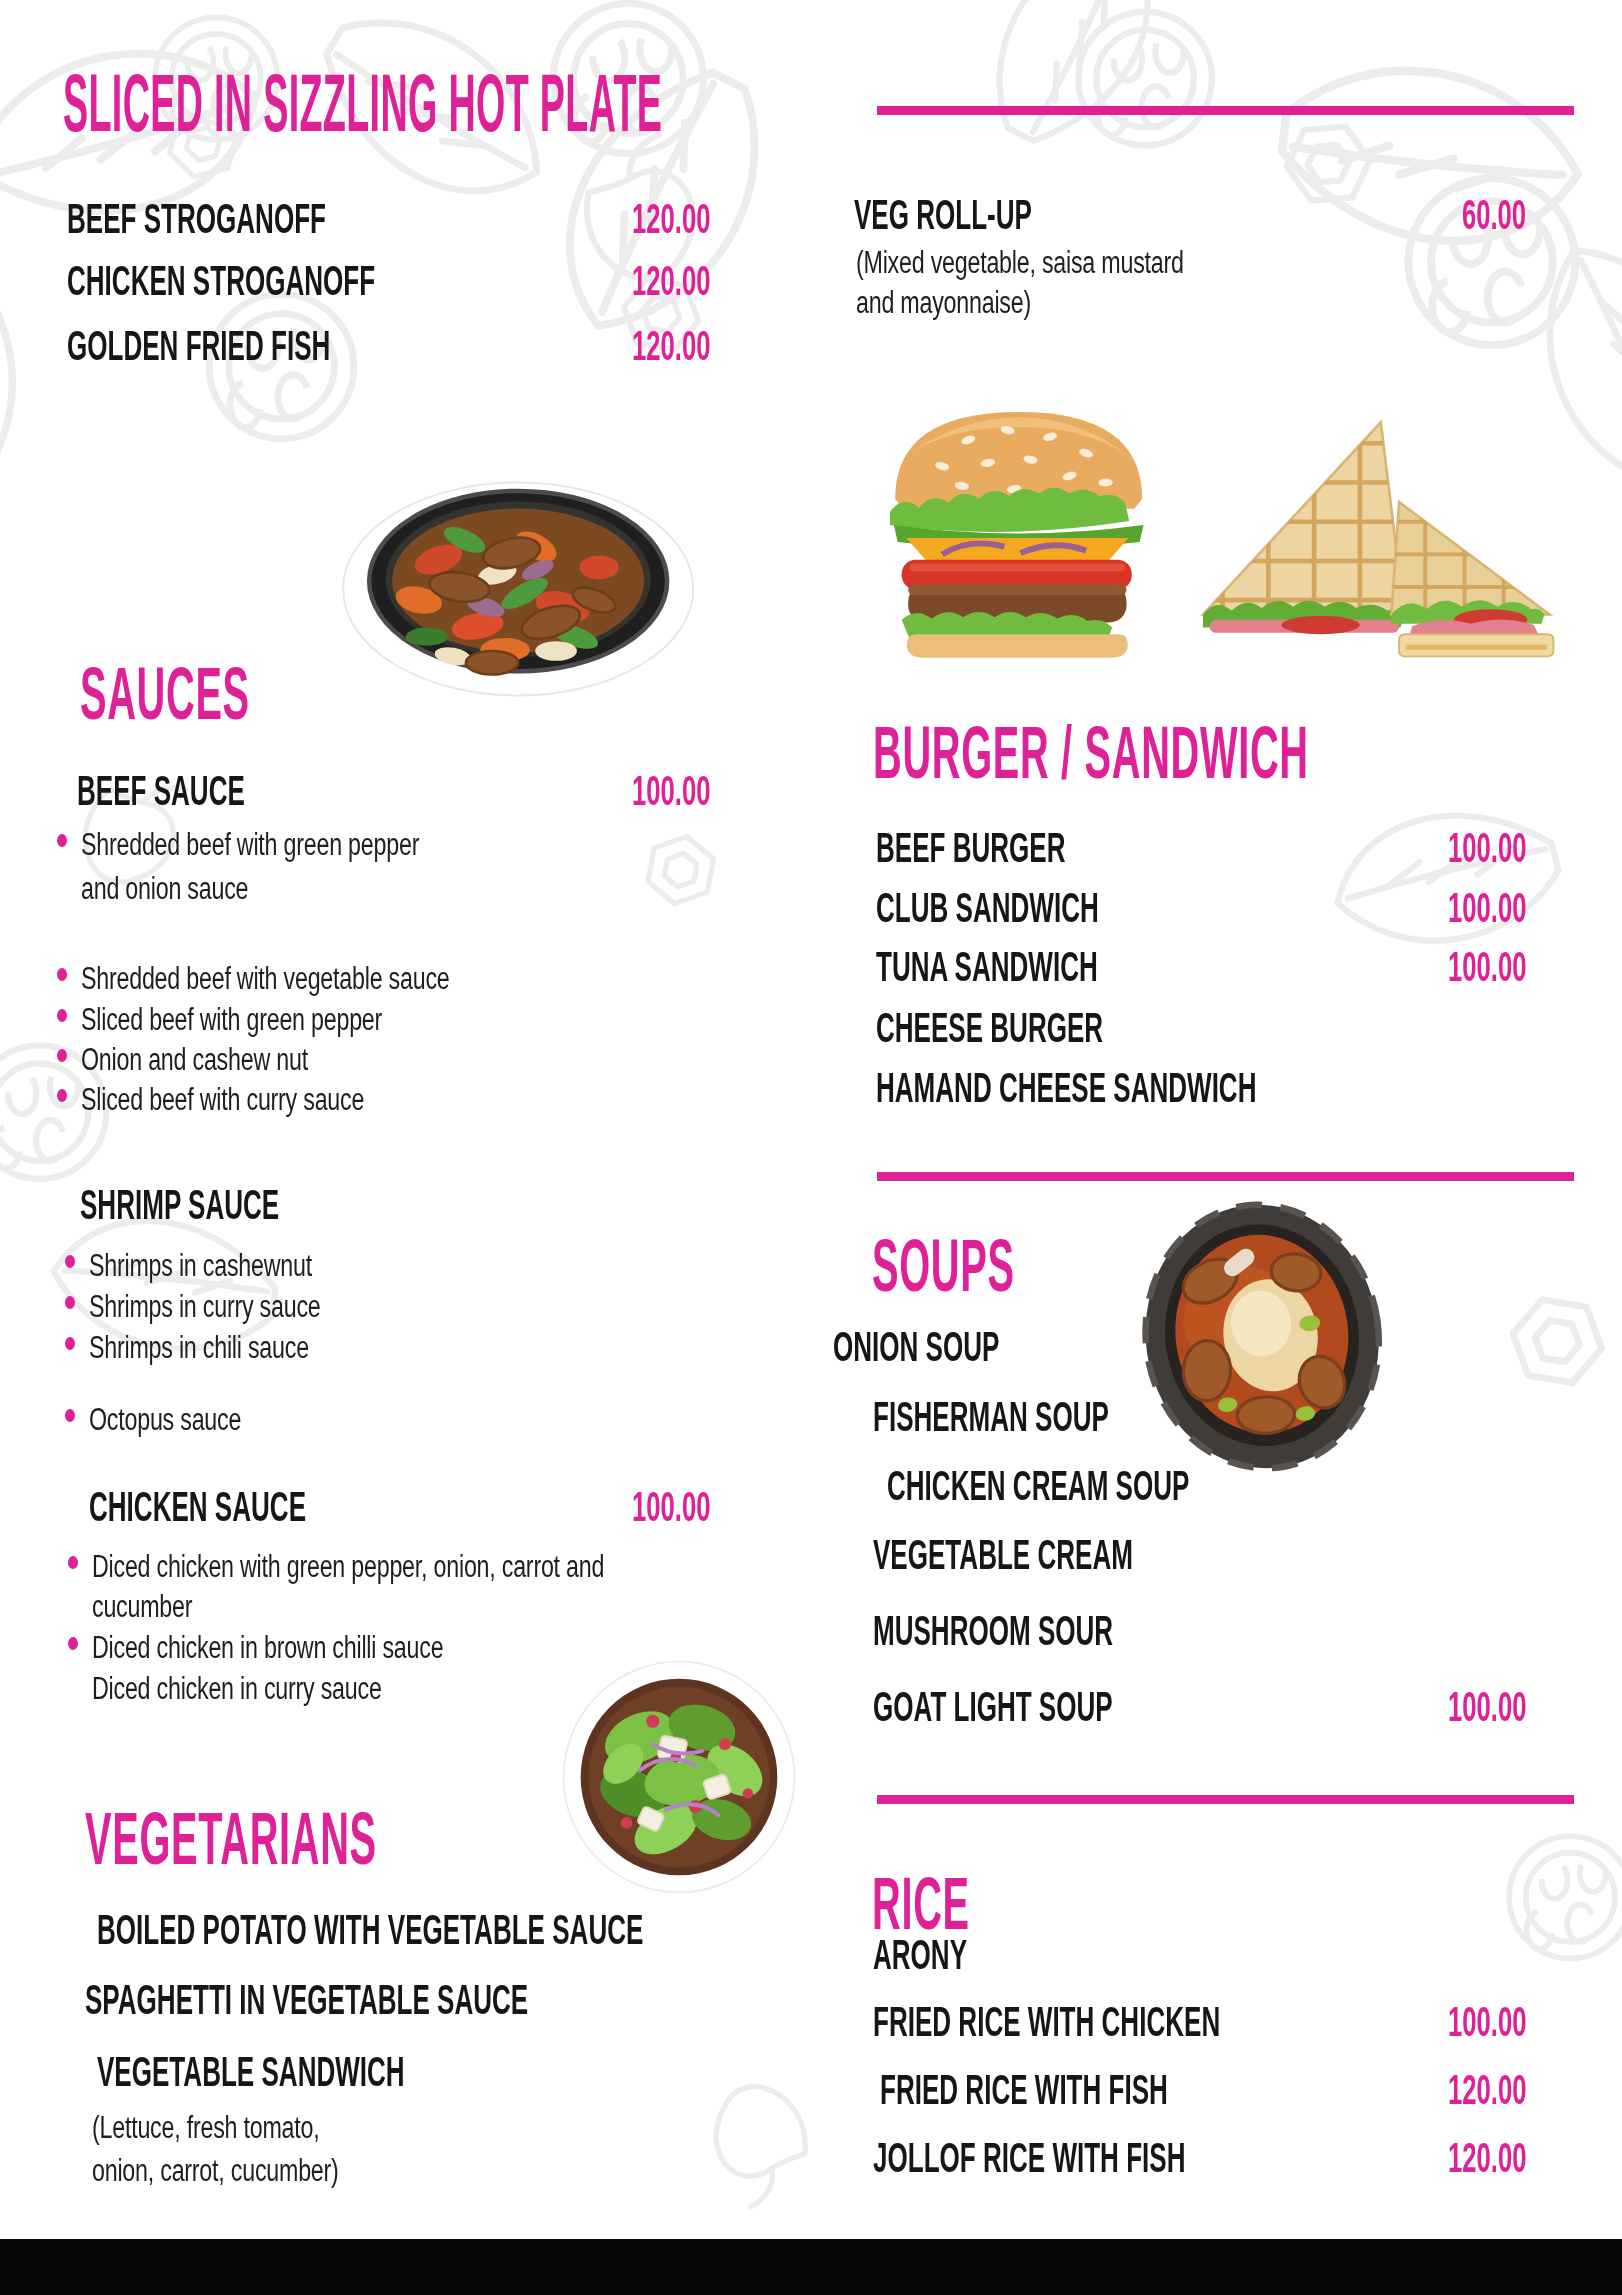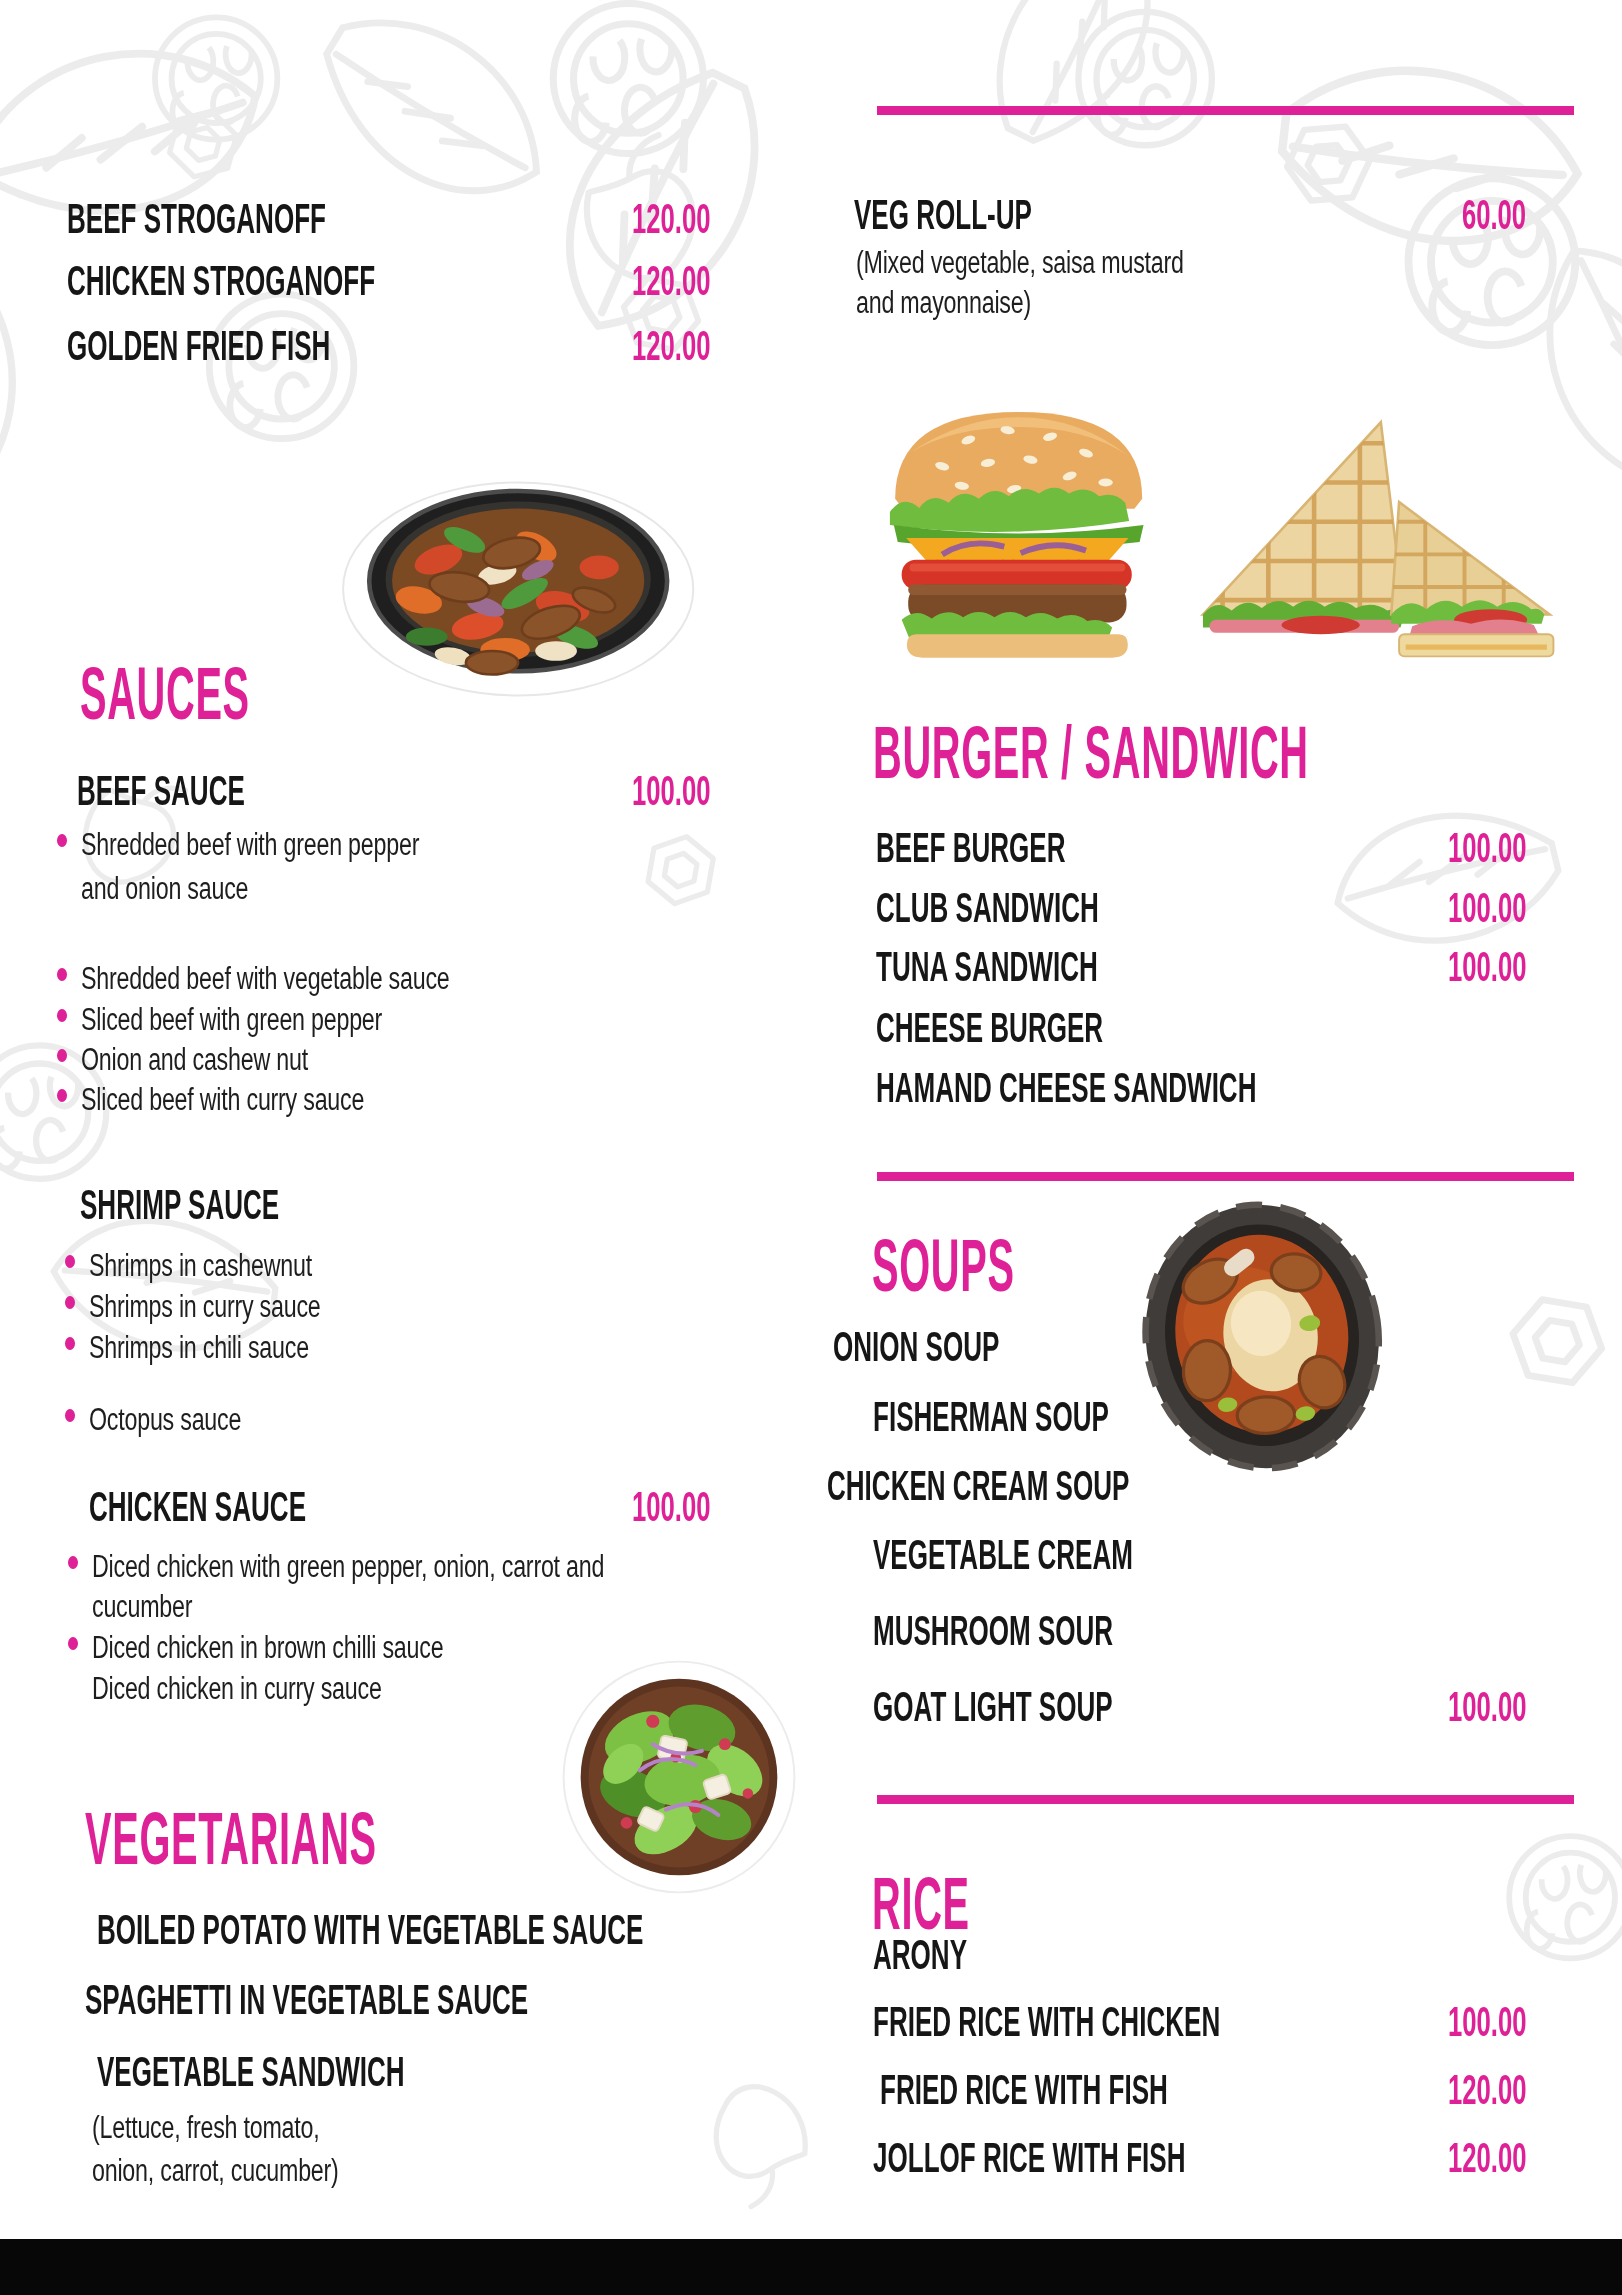--- a/index.html
+++ b/index.html
@@ -85,20 +85,21 @@
     <use href="#hexseed" transform="translate(1040,1330) rotate(10)"></use>
     <use href="#pepper" transform="translate(180,1180) rotate(25)"></use>
     <use href="#tomato" transform="translate(60,1700) scale(1.2)"></use>
     <use href="#leaf" transform="translate(2320,1500) rotate(200) scale(1.2)"></use>
     <use href="#hexseed" transform="translate(2380,2050) rotate(-20) scale(1.3)"></use>
     <use href="#leaf" transform="translate(300,2150) rotate(-140) scale(1.2)"></use>
     <use href="#tomato" transform="translate(2400,2900) scale(1.1)"></use>
     <use href="#pepper" transform="translate(1240,3320) rotate(160)"></use>
   </svg>
 
+  <div class="abs t-title" style="left:63px;top:62px;"><span class="cx s46">SLICED IN SIZZLING HOT PLATE</span></div>
 
   <div class="abs t-item" style="left:67px;top:198px;"><span class="cx s62">BEEF STROGANOFF</span></div>
   <div class="abs t-price" style="right:913px;top:198px;"><span class="cxr s61">120.00</span></div>
   <div class="abs t-item" style="left:67px;top:260px;"><span class="cx s62">CHICKEN STROGANOFF</span></div>
   <div class="abs t-price" style="right:913px;top:260px;"><span class="cxr s61">120.00</span></div>
   <div class="abs t-item" style="left:67px;top:325px;"><span class="cx s62">GOLDEN FRIED FISH</span></div>
   <div class="abs t-price" style="right:913px;top:325px;"><span class="cxr s61">120.00</span></div>
 
   <div class="photo" style="left:340px;top:455px;">
     <svg width="357" height="245" viewBox="0 0 545 375">
@@ -317,21 +318,21 @@
           <ellipse cx="262" cy="200" rx="16" ry="12"></ellipse>
           <ellipse cx="120" cy="306" rx="15" ry="11"></ellipse>
           <ellipse cx="236" cy="336" rx="15" ry="11"></ellipse>
         </g>
       </g>
     </svg>
   </div>
 
   <div class="abs t-item" style="left:833px;top:1326px;"><span class="cx s62">ONION SOUP</span></div>
   <div class="abs t-item" style="left:873px;top:1396px;"><span class="cx s62">FISHERMAN SOUP</span></div>
-  <div class="abs t-item" style="left:827px;top:1465px;text-align:center;"><span class="cx s62">CHICKEN CREAM SOUP</span></div>
+  <div class="abs t-item" style="left:887px;top:1465px;text-align:center;"><span class="cx s62">CHICKEN CREAM SOUP</span></div>
   <div class="abs t-item" style="left:873px;top:1534px;"><span class="cx s62">VEGETABLE CREAM</span></div>
   <div class="abs t-item" style="left:873px;top:1610px;"><span class="cx s62">MUSHROOM SOUR</span></div>
   <div class="abs t-item" style="left:873px;top:1686px;"><span class="cx s62">GOAT LIGHT SOUP</span></div>
   <div class="abs t-price" style="right:97px;top:1686px;"><span class="cxr s61">100.00</span></div>
 
   <div class="divider" style="left:877px;top:1795px;width:697px;"></div>
 
   <div class="abs t-hdr" style="left:872px;top:1866px;"><span class="cx s53">RICE</span></div>
 
   <div class="abs t-item" style="left:873px;top:1934px;"><span class="cx s62">ARONY</span></div>

